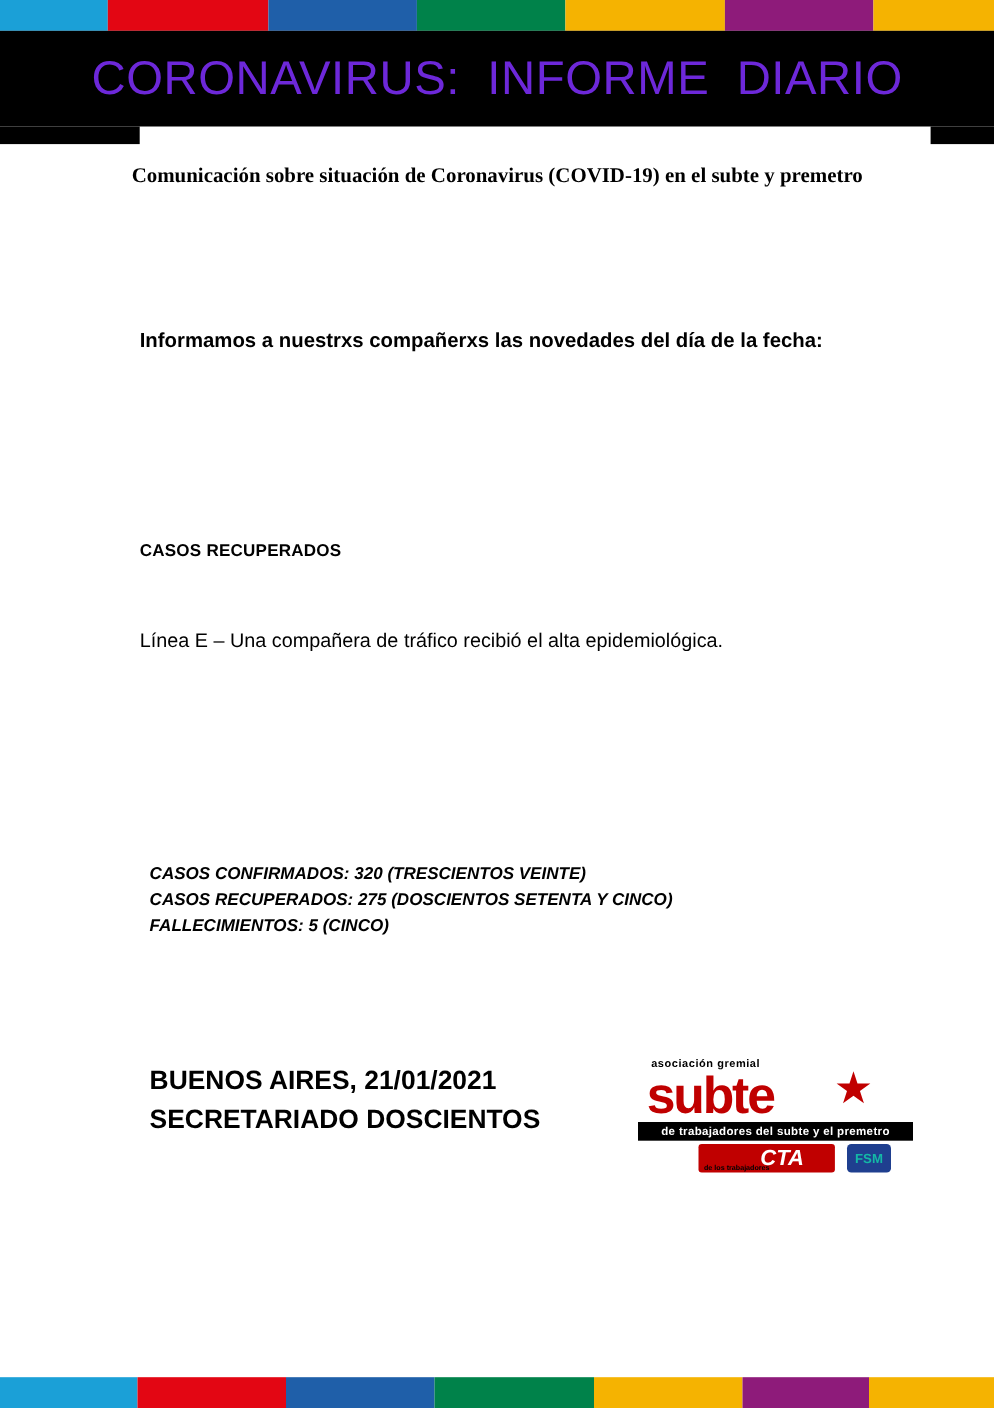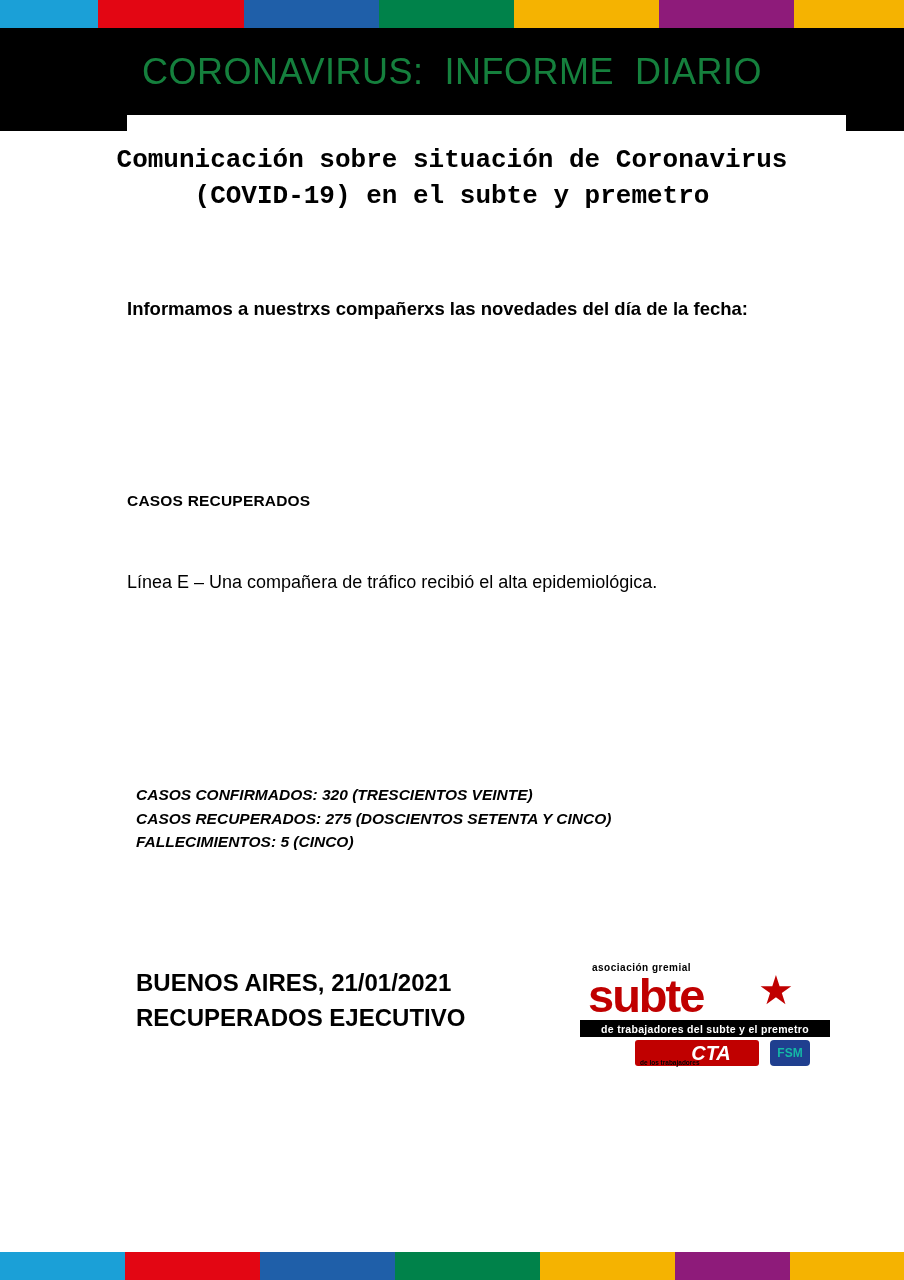--- a/index.html
+++ b/index.html
@@ -40,22 +40,22 @@
   }
   .title-banner-text {
     position: absolute;
     left: 0;
     top: 28px;
     width: 904px;
     height: 87px;
     display: flex;
     align-items: center;
     justify-content: center;
-    color: #15803d;
-    font-size: 36px;
+    color: #6d28d9;
+    font-size: 43px;
     letter-spacing: 0.5px;
     font-family: "Liberation Sans", sans-serif;
     font-weight: 400;
     white-space: pre;
   }
   .banner-notch {
     position: absolute;
     left: 0;
     top: 115px;
     width: 127px;
@@ -71,24 +71,24 @@
     background: #000000;
   }
 
   
   .subtitle {
     position: absolute;
     left: 112px;
     top: 142px;
     width: 680px;
     text-align: center;
-    font-size: 26px;
+    font-size: 19px;
     font-weight: bold;
     line-height: 36px;
-    font-family: Liberation Mono, monospace;
+    font-family: Liberation Serif, serif;
   }
 
   .intro {
     position: absolute;
     left: 127px;
     top: 293px;
     width: 730px;
     font-size: 18.5px;
     font-weight: bold;
     line-height: 32px;
@@ -260,21 +260,21 @@
 <div class="section-line">Línea E – Una compañera de tráfico recibió el alta epidemiológica.</div>
 
 <div class="stats">
   <div>CASOS CONFIRMADOS: 320 (TRESCIENTOS VEINTE)</div>
   <div>CASOS RECUPERADOS: 275 (DOSCIENTOS SETENTA Y CINCO)</div>
   <div>FALLECIMIENTOS: 5 (CINCO)</div>
 </div>
 
 <div class="signoff">
   <div>BUENOS AIRES, 21/01/2021</div>
-  <div>RECUPERADOS EJECUTIVO</div>
+  <div>SECRETARIADO DOSCIENTOS</div>
 </div>
 
 <div class="logo">
   <div class="logo-top">asociación gremial</div>
   <div class="logo-word">subte</div>
   <div class="logo-star">★</div>
   <div class="logo-bar">de trabajadores del subte y el premetro</div>
   <div class="logo-cta">CTA</div>
   <div class="logo-cta-sub">de los trabajadores</div>
   <div class="logo-fsm">FSM</div>

